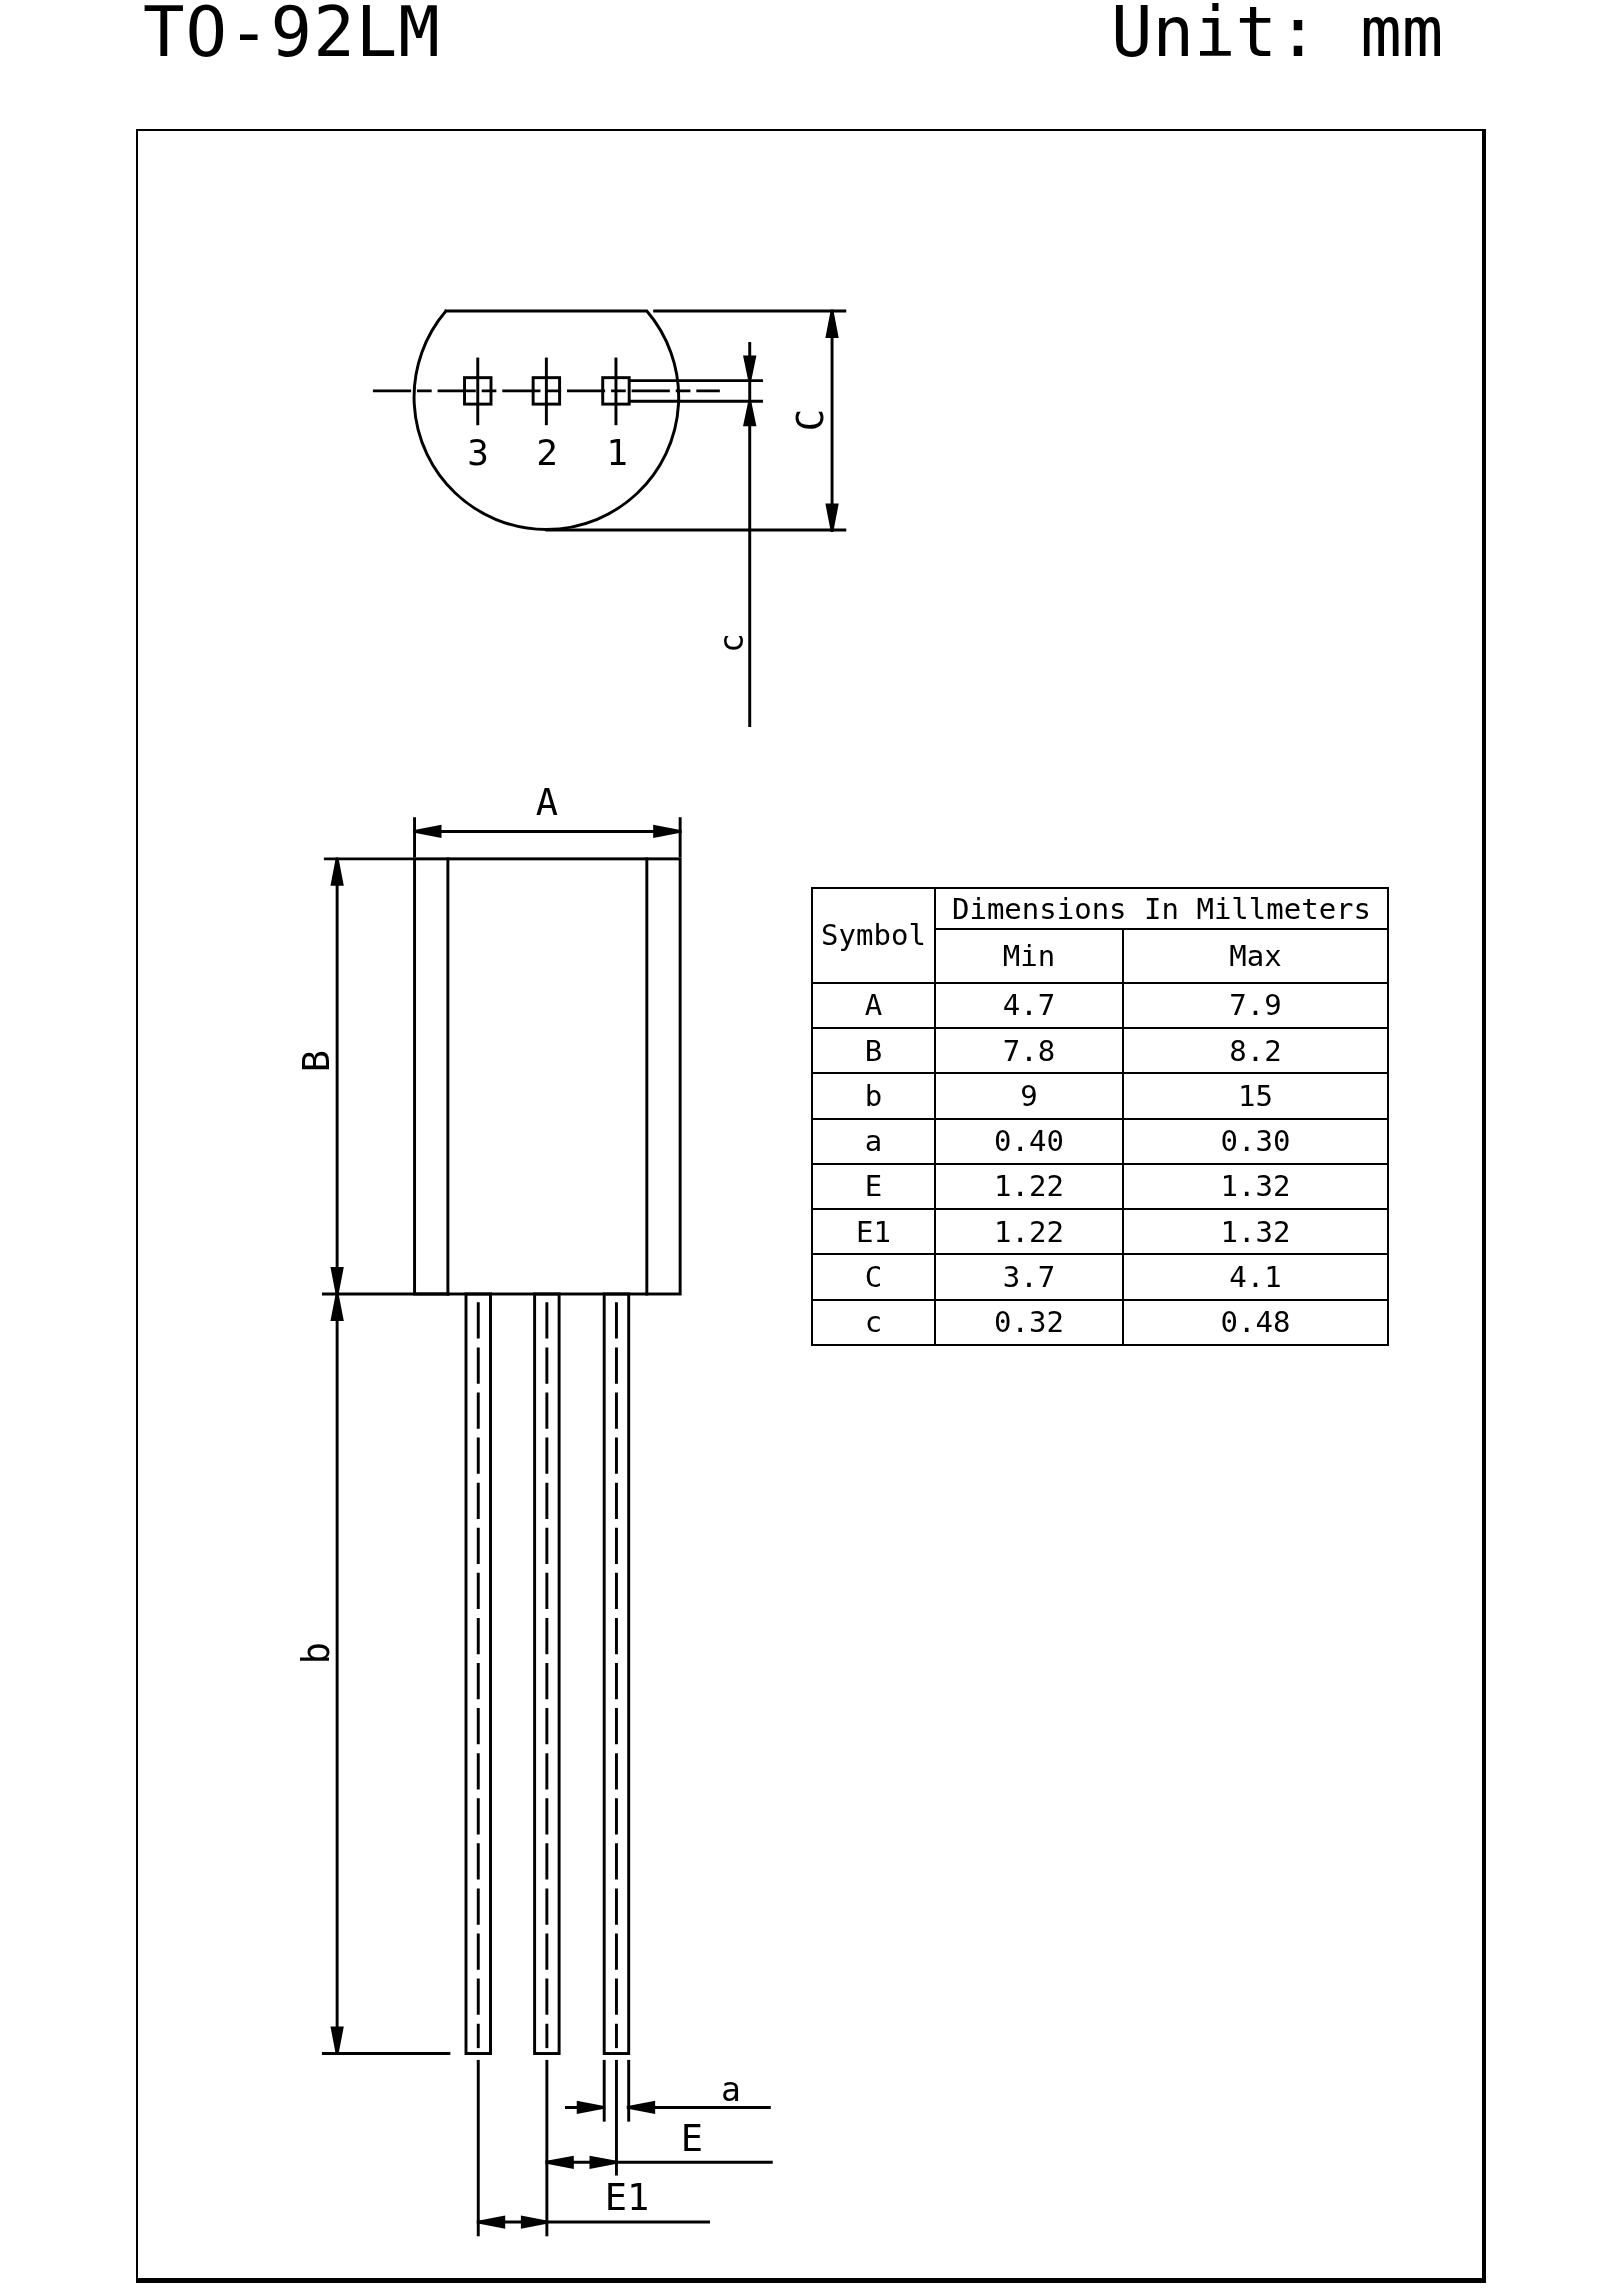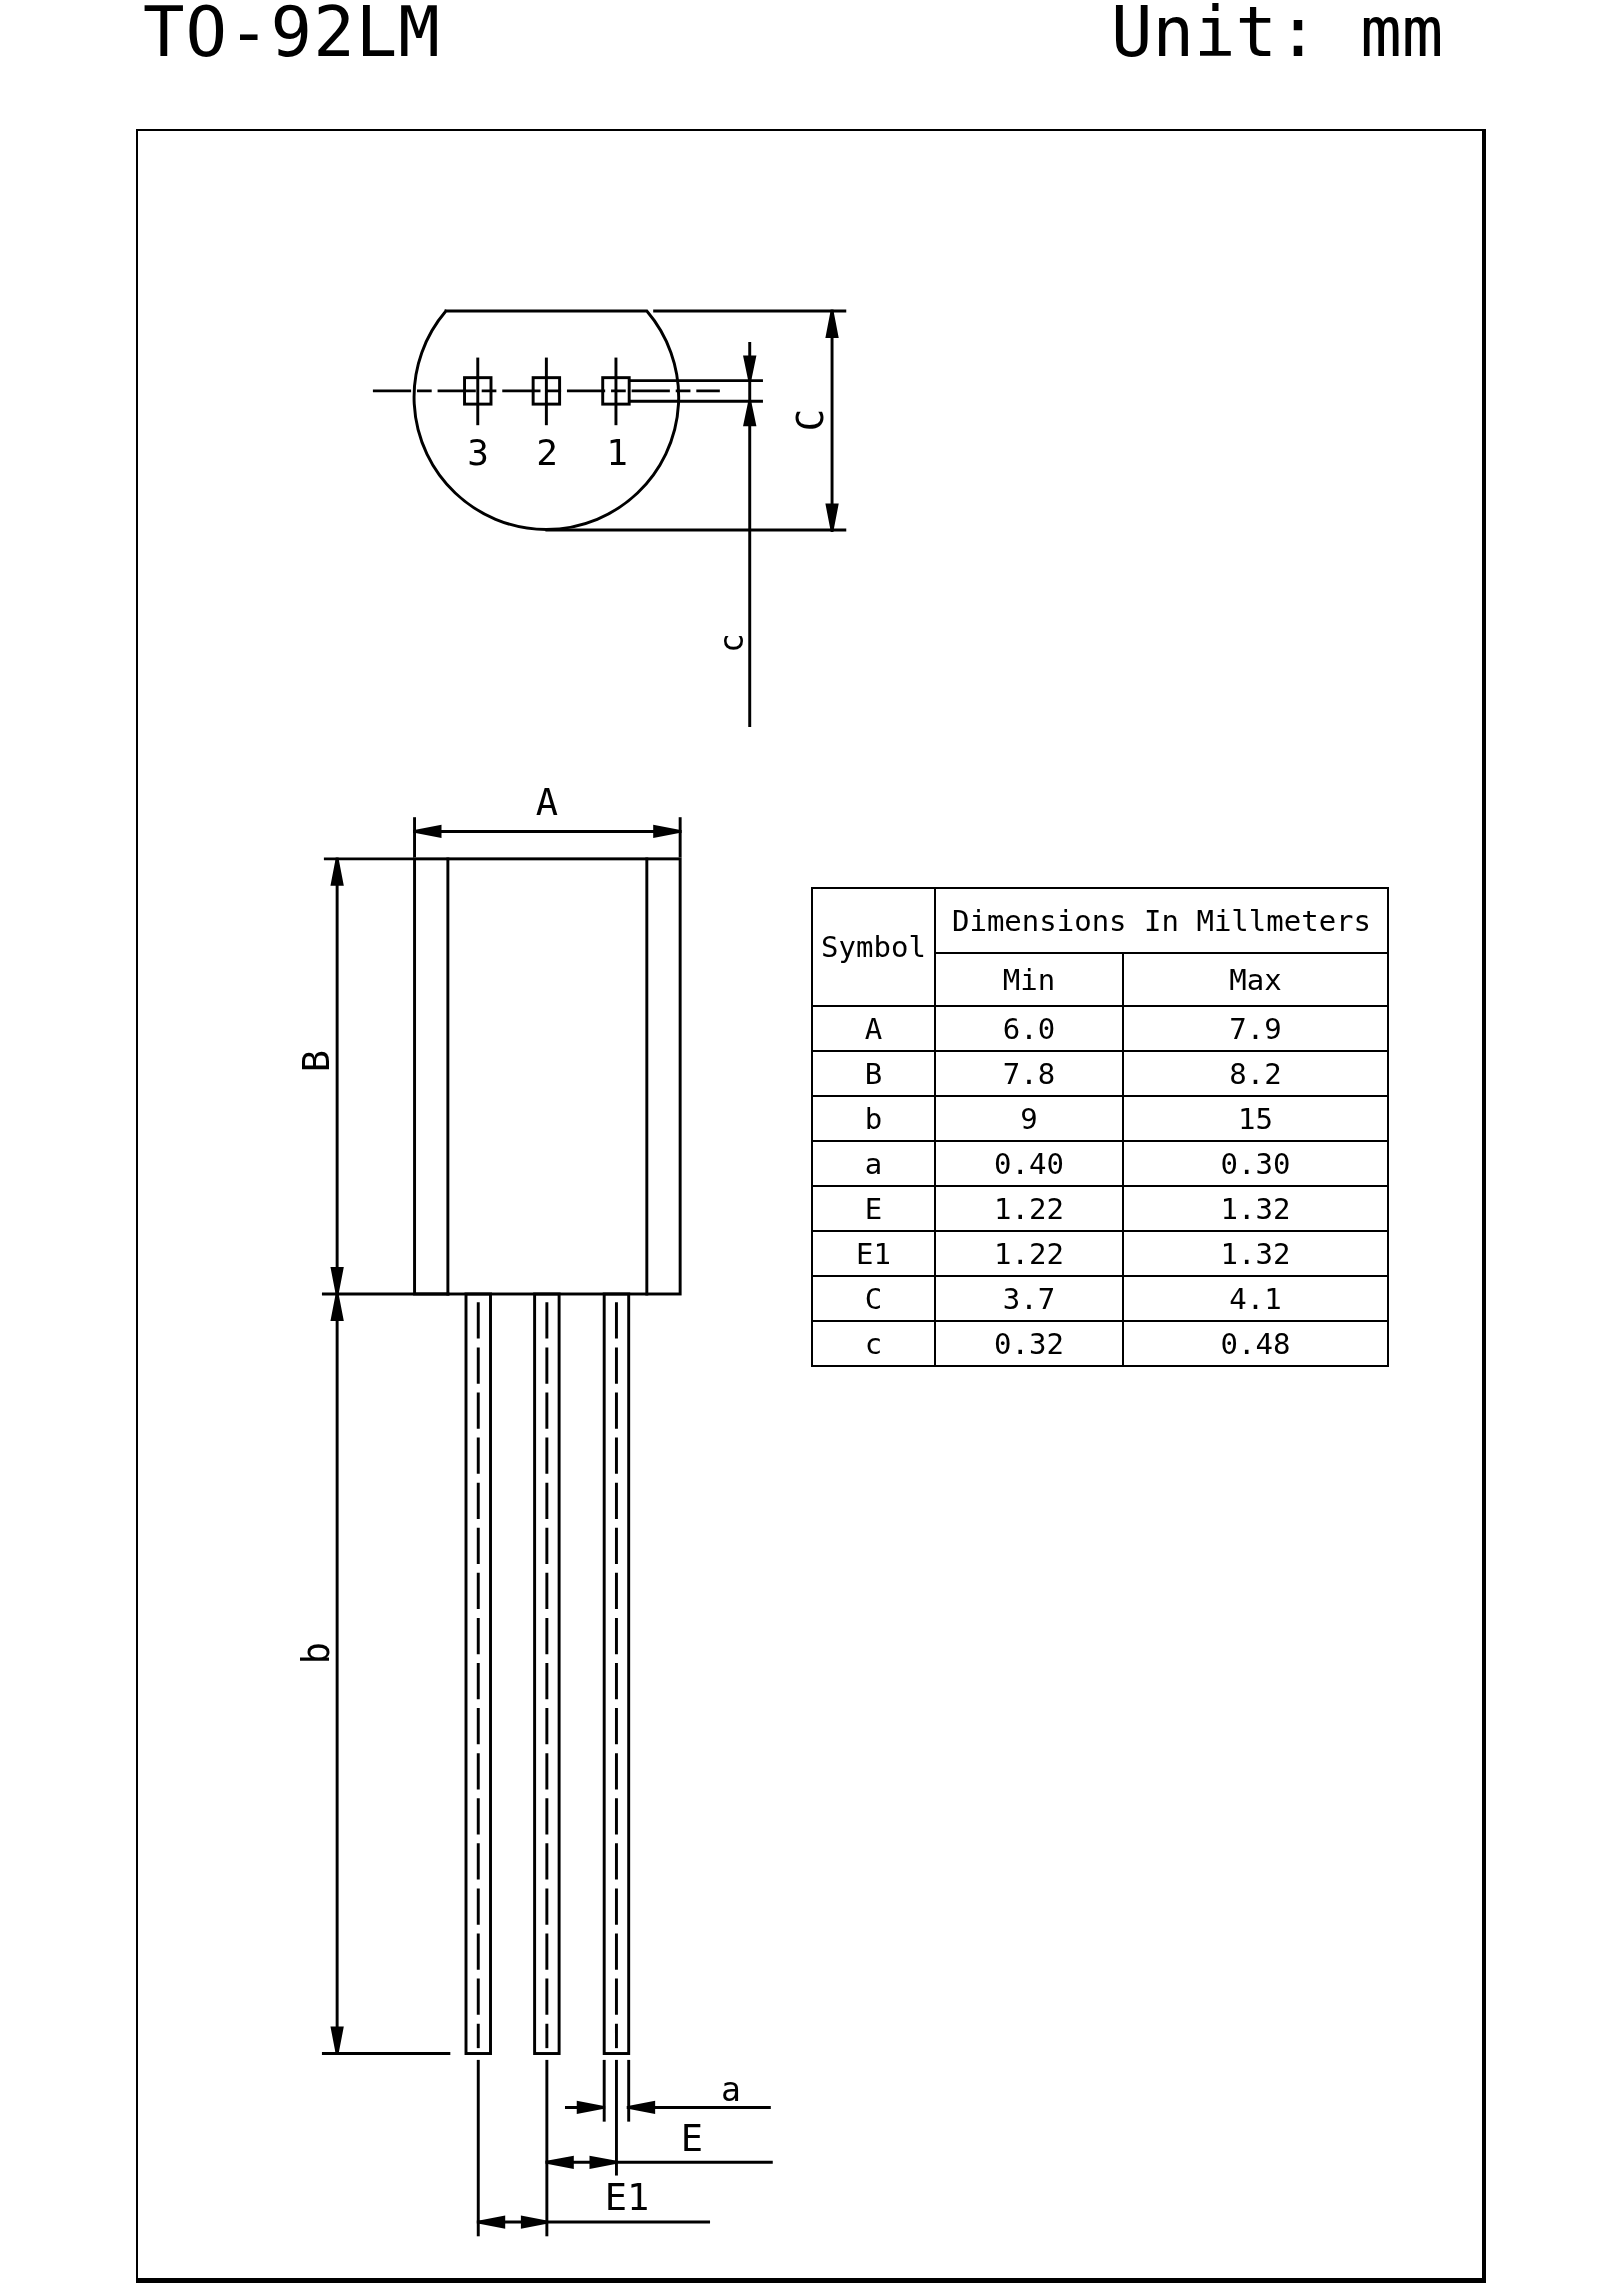--- a/index.html
+++ b/index.html
@@ -33,21 +33,21 @@
     font-size:29px;
   }
   #dim-table td{
     border:2.9px solid #000;
     text-align:center;vertical-align:middle;
     padding:0;overflow:hidden;
   }
   .col-sym{width:123px;}
   .col-min{width:188px;}
   .col-max{width:265px;}
-  .hrow1{height:65px;}
+  .hrow1{height:41px;}
   .hrow2{height:53px;}
   .drow{height:45px;}
   .lbl{font-size:37px;}
   .lbl-sm{font-size:33px;}
 </style>
 </head>
 <body>
 
 <div id="page">
 
@@ -193,21 +193,21 @@
         <tr class="hrow1">
       <td rowspan="2">Symbol</td>
       <td colspan="2">Dimensions In Millmeters</td>
     </tr>
     <tr class="hrow2">
       <td>Min</td>
       <td>Max</td>
     </tr>
     <tr class="drow">
       <td>A</td>
-      <td>6.0</td>
+      <td>4.7</td>
       <td>7.9</td>
     </tr>
     <tr class="drow">
       <td>B</td>
       <td>7.8</td>
       <td>8.2</td>
     </tr>
     <tr class="drow">
       <td>b</td>
       <td>9</td>

